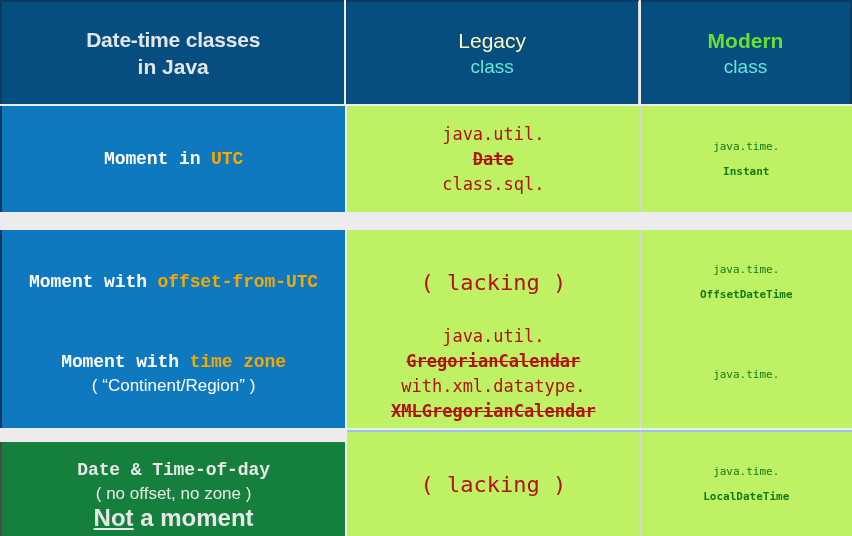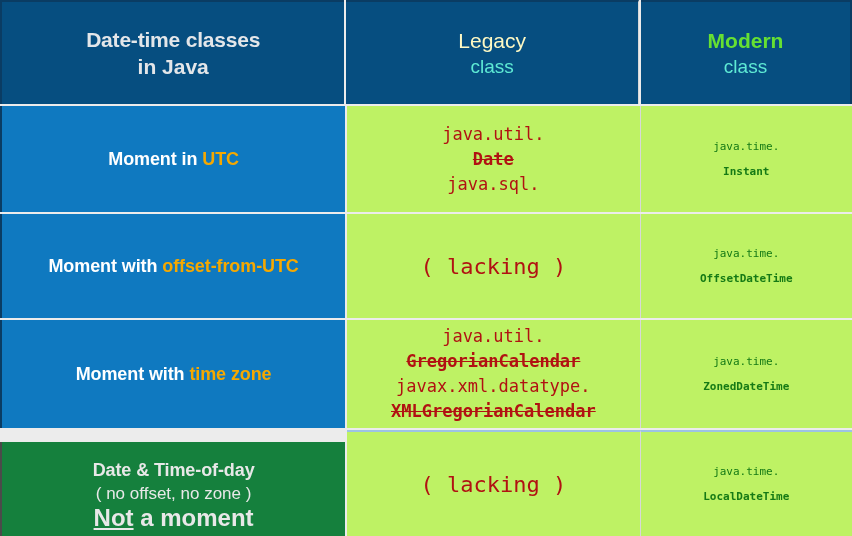--- a/index.html
+++ b/index.html
@@ -77,21 +77,21 @@
     line-height: 27px;
   }
   .hdr-sub {
     color: #5eead4;
     font-size: 19px;
     line-height: 26px;
   }
 
   
   .row-1 { top: 106px; height: 106px; }
-  .row-2 { top: 214px; height: 104px; }
+  .row-2 { top: 230px; height: 104px; }
   .row-3 { top: 320px; height: 108px; }
   .row-4 { top: 430px; height: 106px; }
 
   .row-1 .cell, .row-2 .cell, .row-3 .cell, .row-4 .cell { height: 100%; }
 
   .lbl-blue { background: #0f79c0; color: #ffffff; }
   .lbl-gray { background: #15803d; color: #e8e8e8; margin-top: 12px; }
 
   .c-label { border-left: 2px solid #0a3c63; }
   .row-4 .c-label { border-left: 2px solid #4a4a4a; border-bottom: 2px solid #4a4a4a; }
@@ -101,20 +101,21 @@
   .c-modern { }
 
   .row-4 .c-legacy, .row-4 .c-modern { border-top: 2px solid #9dc3e3; }
 
   
   .lbl-line1 {
     font-size: 18px;
     font-weight: bold;
     line-height: 24px;
     letter-spacing: -0.1px;
+    font-family: Liberation Mono, monospace;
   }
   .lbl-line2 {
     font-size: 17px;
     font-weight: normal;
     line-height: 24px;
   }
   .lbl-line3 {
     font-size: 24px;
     font-weight: bold;
     line-height: 24px;
@@ -163,21 +164,21 @@
   <div class="row row-1">
     <div class="cell c-label lbl-blue">
       <div class="lbl-line1"><span>Moment in </span><span class="hl-gold">UTC</span></div>
     </div>
     <div class="cell c-legacy">
       <div class="code code-legacy">
         <div class="pkg">java.util.</div>
         <div class="cls strike">Date</div>
       </div>
       <div class="code code-legacy">
-        <div class="pkg">java.sql.</div>
+        <div class="pkg">class.sql.</div>
       </div>
     </div>
     <div class="cell c-modern">
       <div class="code code-modern">
         <div class="pkg">java.time.</div>
         <div class="cls">Instant</div>
       </div>
     </div>
   </div>
 
@@ -192,35 +193,35 @@
       <div class="code code-modern">
         <div class="pkg">java.time.</div>
         <div class="cls">OffsetDateTime</div>
       </div>
     </div>
   </div>
 
   <div class="row row-3">
     <div class="cell c-label lbl-blue">
       <div class="lbl-line1"><span>Moment with </span><span class="hl-gold">time zone</span></div>
+      <div class="lbl-line2">( “Continent/Region” )</div>
     </div>
     <div class="cell c-legacy">
       <div class="code code-legacy">
         <div class="pkg">java.util.</div>
         <div class="cls strike">GregorianCalendar</div>
       </div>
       <div class="code code-legacy">
-        <div class="pkg">javax.xml.datatype.</div>
+        <div class="pkg">with.xml.datatype.</div>
         <div class="cls strike">XMLGregorianCalendar</div>
       </div>
     </div>
     <div class="cell c-modern">
       <div class="code code-modern">
         <div class="pkg">java.time.</div>
-        <div class="cls">ZonedDateTime</div>
       </div>
     </div>
   </div>
 
   <div class="row row-4">
     <div class="cell c-label lbl-gray">
       <div class="lbl-line1">Date &amp; Time-of-day</div>
       <div class="lbl-line2">( no offset, no zone )</div>
       <div class="lbl-line3"><span class="u-under">Not</span><span> a moment</span></div>
     </div>

